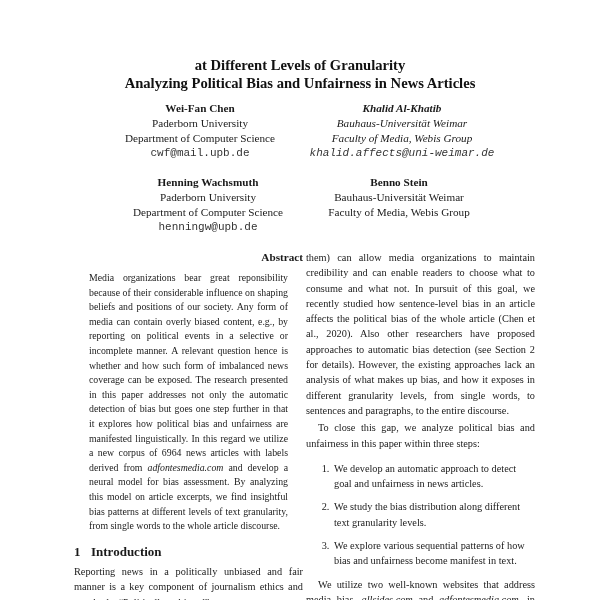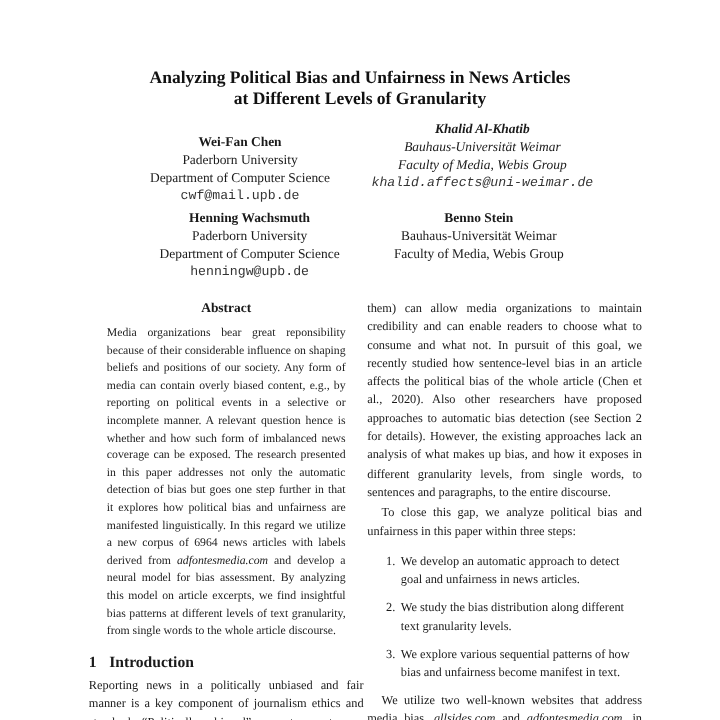--- a/index.html
+++ b/index.html
@@ -15,39 +15,39 @@
       position: absolute; text-align: center; font-size: 11.2px; line-height: 15px; width: 240px;
     }
     .author .name { font-weight: bold; }
     .author .mail { font-family: "Liberation Mono", "DejaVu Sans Mono", monospace; font-size: 11px; color: #333; }
     .col {
       position: absolute; top: 250px; width: 229px; font-size: 10.3px; line-height: 15.3px;
       text-align: justify; hyphens: auto;
     }
     .col-left { left: 74px; }
     .col-right { left: 306px; }
-    .abstract-head { text-align: center; font-weight: bold; font-size: 11.2px; line-height: 15px; margin-bottom: 6px; }
+    .abstract-head { text-align: right; font-weight: bold; font-size: 11.2px; line-height: 15px; margin-bottom: 6px; }
     .abstract-body { padding: 0 15px; font-size: 9.8px; line-height: 14.6px; }
     .section-head { font-weight: bold; font-size: 13px; margin-top: 10px; margin-bottom: 5px; }
     .section-head .num { display: inline-block; width: 17px; }
     p { margin: 0; }
     .indent { text-indent: 12px; }
     ol { margin: 10px 0 8px 0; padding-left: 26px; }
     ol li { margin-bottom: 8px; padding-left: 2px; text-align: left; }
     em { font-style: italic; }
   </style>
 </head>
 <body>
 
 <div class="title">
+  <div>at Different Levels of Granularity</div>
   <div>Analyzing Political Bias and Unfairness in News Articles</div>
-  <div>at Different Levels of Granularity</div>
 </div>
 
-<div class="author" style="left:80px; top:112px;">
+<div class="author" style="left:80px; top:101px;">
   <div class="name">Wei-Fan Chen</div>
   <div>Paderborn University</div>
   <div>Department of Computer Science</div>
   <div class="mail">cwf@mail.upb.de</div>
 </div>
 <div class="author" style="left:282px; top:101px;font-style:italic;">
   <div class="name">Khalid Al-Khatib</div>
   <div>Bauhaus-Universität Weimar</div>
   <div>Faculty of Media, Webis Group</div>
   <div class="mail">khalid.affects@uni-weimar.de</div>

